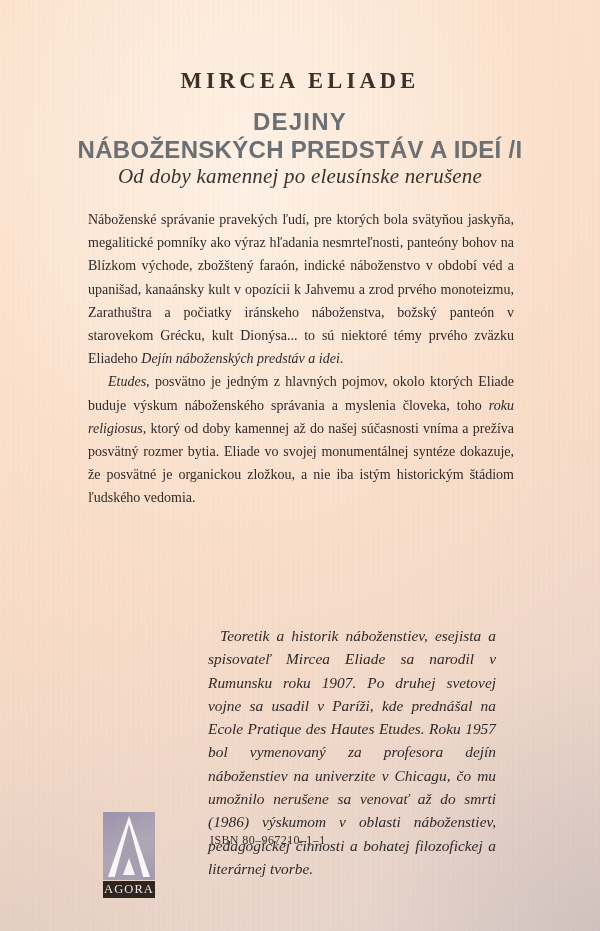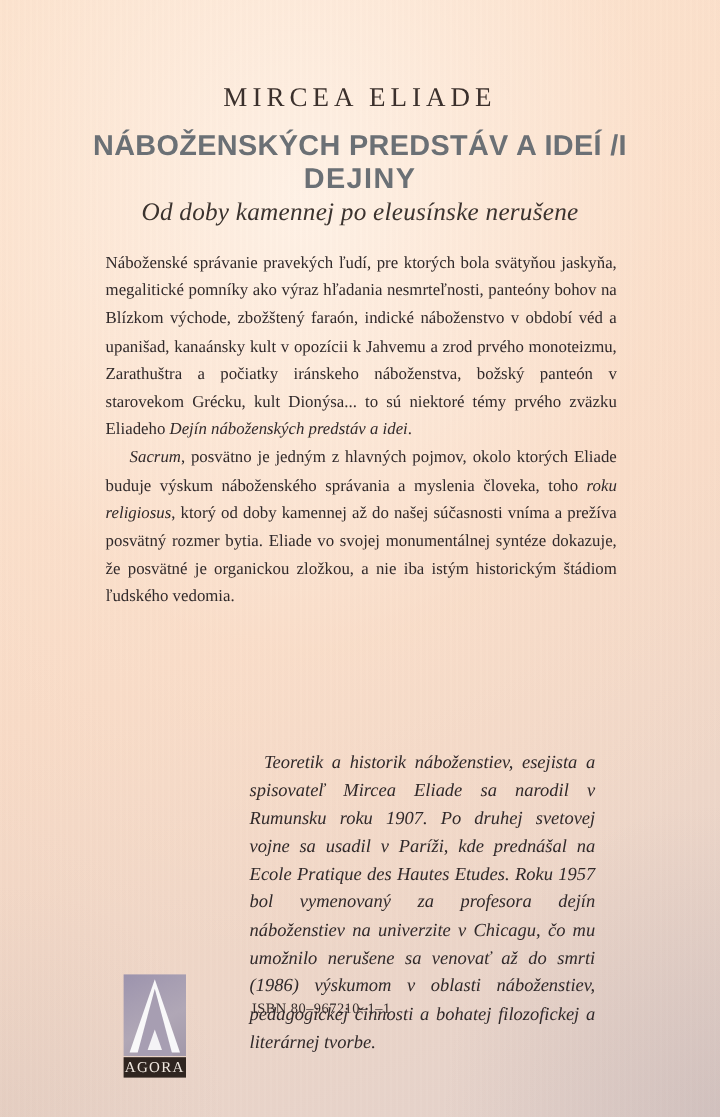--- a/index.html
+++ b/index.html
@@ -57,21 +57,21 @@
   
   #author-name {
     position: absolute;
     top: 68px;
     left: 0;
     width: 600px;
     text-align: center;
     font-size: 22.5px;
     letter-spacing: 4.2px;
     color: #3b302c;
-    font-weight: normal;
+    font-weight: bold;
     font-family: "Liberation Serif", "DejaVu Serif", serif;
   }
 
   #title-main {
     position: absolute;
     top: 108px;
     left: 0;
     width: 600px;
     text-align: center;
     color: #6b7075;
@@ -227,29 +227,29 @@
 <div id="book-cover">
 
   <div id="paper-grain"></div>
   <div id="corner-shade"></div>
 
   <div class="content">
 
     <div id="author-name">MIRCEA ELIADE</div>
 
     <div id="title-main">
+      <span id="title-line-1">DEJINY</span>
       <span id="title-line-2">NÁBOŽENSKÝCH PREDSTÁV A IDEÍ /I</span>
-      <span id="title-line-1">DEJINY</span>
     </div>
 
     <div id="title-subtitle">Od doby kamennej po eleusínske nerušene</div>
 
     <div id="blurb">
       <p>Náboženské správanie pravekých ľudí, pre ktorých bola svätyňou jaskyňa, megalitické pomníky ako výraz hľadania nesmrteľnosti, panteóny bohov na Blízkom východe, zbožštený faraón, indické náboženstvo v období véd a upanišad, kanaánsky kult v opozícii k Jahvemu a zrod prvého monoteizmu, Zarathuštra a počiatky iránskeho náboženstva, božský panteón v starovekom Grécku, kult Dionýsa... to sú niektoré témy prvého zväzku Eliadeho <i>Dejín náboženských predstáv a idei</i>.</p>
-      <p><i>Sacrum</i>, posvätno je jedným z hlavných pojmov, okolo ktorých Eliade buduje výskum náboženského správania a myslenia človeka, toho <i>roku religiosus</i>, ktorý od doby kamennej až do našej súčasnosti vníma a prežíva posvätný rozmer bytia. Eliade vo svojej monumentálnej syntéze dokazuje, že posvätné je organickou zložkou, a nie iba istým historickým štádiom ľudského vedomia.</p>
+      <p><i>Etudes</i>, posvätno je jedným z hlavných pojmov, okolo ktorých Eliade buduje výskum náboženského správania a myslenia človeka, toho <i>roku religiosus</i>, ktorý od doby kamennej až do našej súčasnosti vníma a prežíva posvätný rozmer bytia. Eliade vo svojej monumentálnej syntéze dokazuje, že posvätné je organickou zložkou, a nie iba istým historickým štádiom ľudského vedomia.</p>
     </div>
 
     <div id="bio-block">
       <p>Teoretik a historik náboženstiev, esejista a spisovateľ Mircea Eliade sa narodil v Rumunsku roku 1907. Po druhej svetovej vojne sa usadil v Paríži, kde prednášal na Ecole Pratique des Hautes Etudes. Roku 1957 bol vymenovaný za profesora dejín náboženstiev na univerzite v Chicagu, čo mu umožnilo nerušene sa venovať až do smrti (1986) výskumom v oblasti náboženstiev, pedagogickej činnosti a bohatej filozofickej a literárnej tvorbe.</p>
     </div>
 
     <div id="publisher-logo">
       <div id="logo-mark">
         <div id="logo-inner-tick"></div>
       </div>

